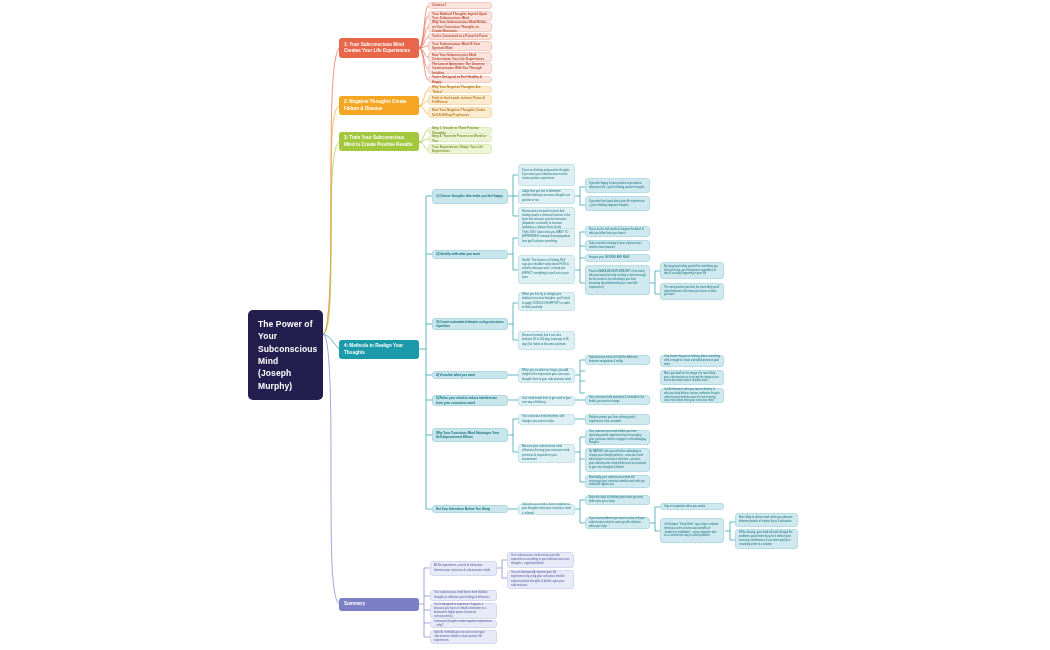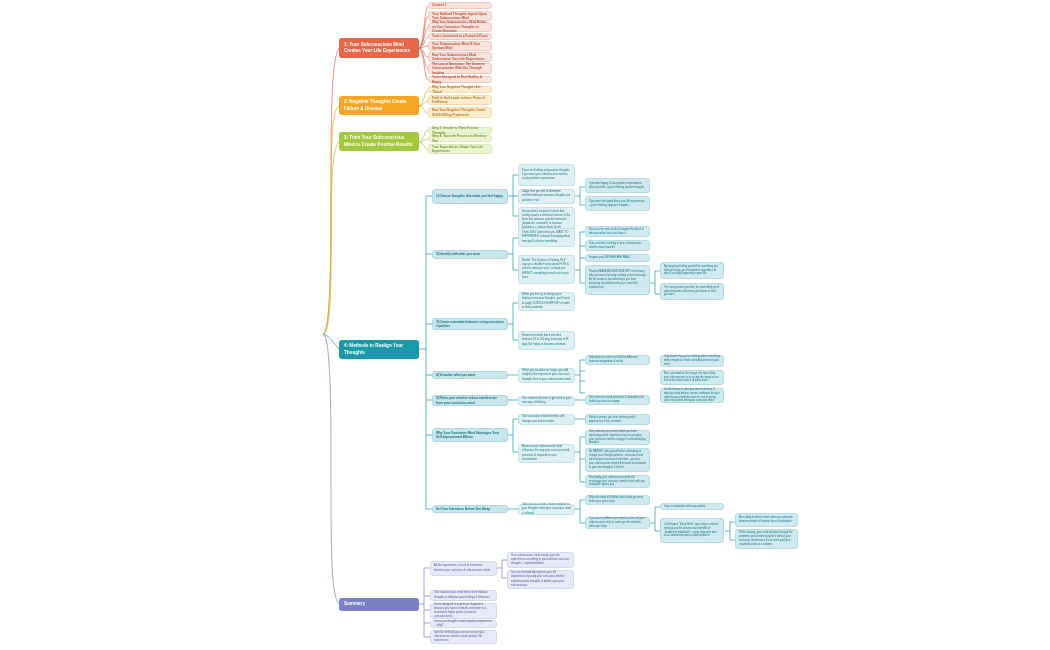--- a/index.html
+++ b/index.html
@@ -165,20 +165,23 @@
       <path d="M424,610 L430,610" stroke="#7B7FC4"></path>
       <path d="M424,623 L430,623" stroke="#7B7FC4"></path>
       <path d="M424,637 L430,637" stroke="#7B7FC4"></path>
       <path d="M497,568 L502,568" stroke="#7B7FC4"></path>
       <path d="M502,560 L502,578" stroke="#7B7FC4"></path>
       <path d="M502,560 L507,560" stroke="#7B7FC4"></path>
       <path d="M502,578 L507,578" stroke="#7B7FC4"></path>
     </g>
   </svg>
 
+  <div class="node root" style="left:248px;top:310px;width:75px;">
+    <span>The Power of Your Subconscious Mind (Joseph Murphy)</span>
+  </div>
 
   <div class="node l1 red" style="left:339px;top:38px;width:80px;height:20px;">
     <span>1: Your Subconscious Mind Creates Your Life Experiences</span>
   </div>
   <div class="node l2 red" style="left:428px;top:2px;width:64px;height:7px;">
       <span>Content 1</span>
     </div>
   <div class="node l2 red" style="left:428px;top:11px;width:64px;height:10px;">
       <span>Your Habitual Thoughts Imprint Upon Your Subconscious Mind</span>
     </div>

